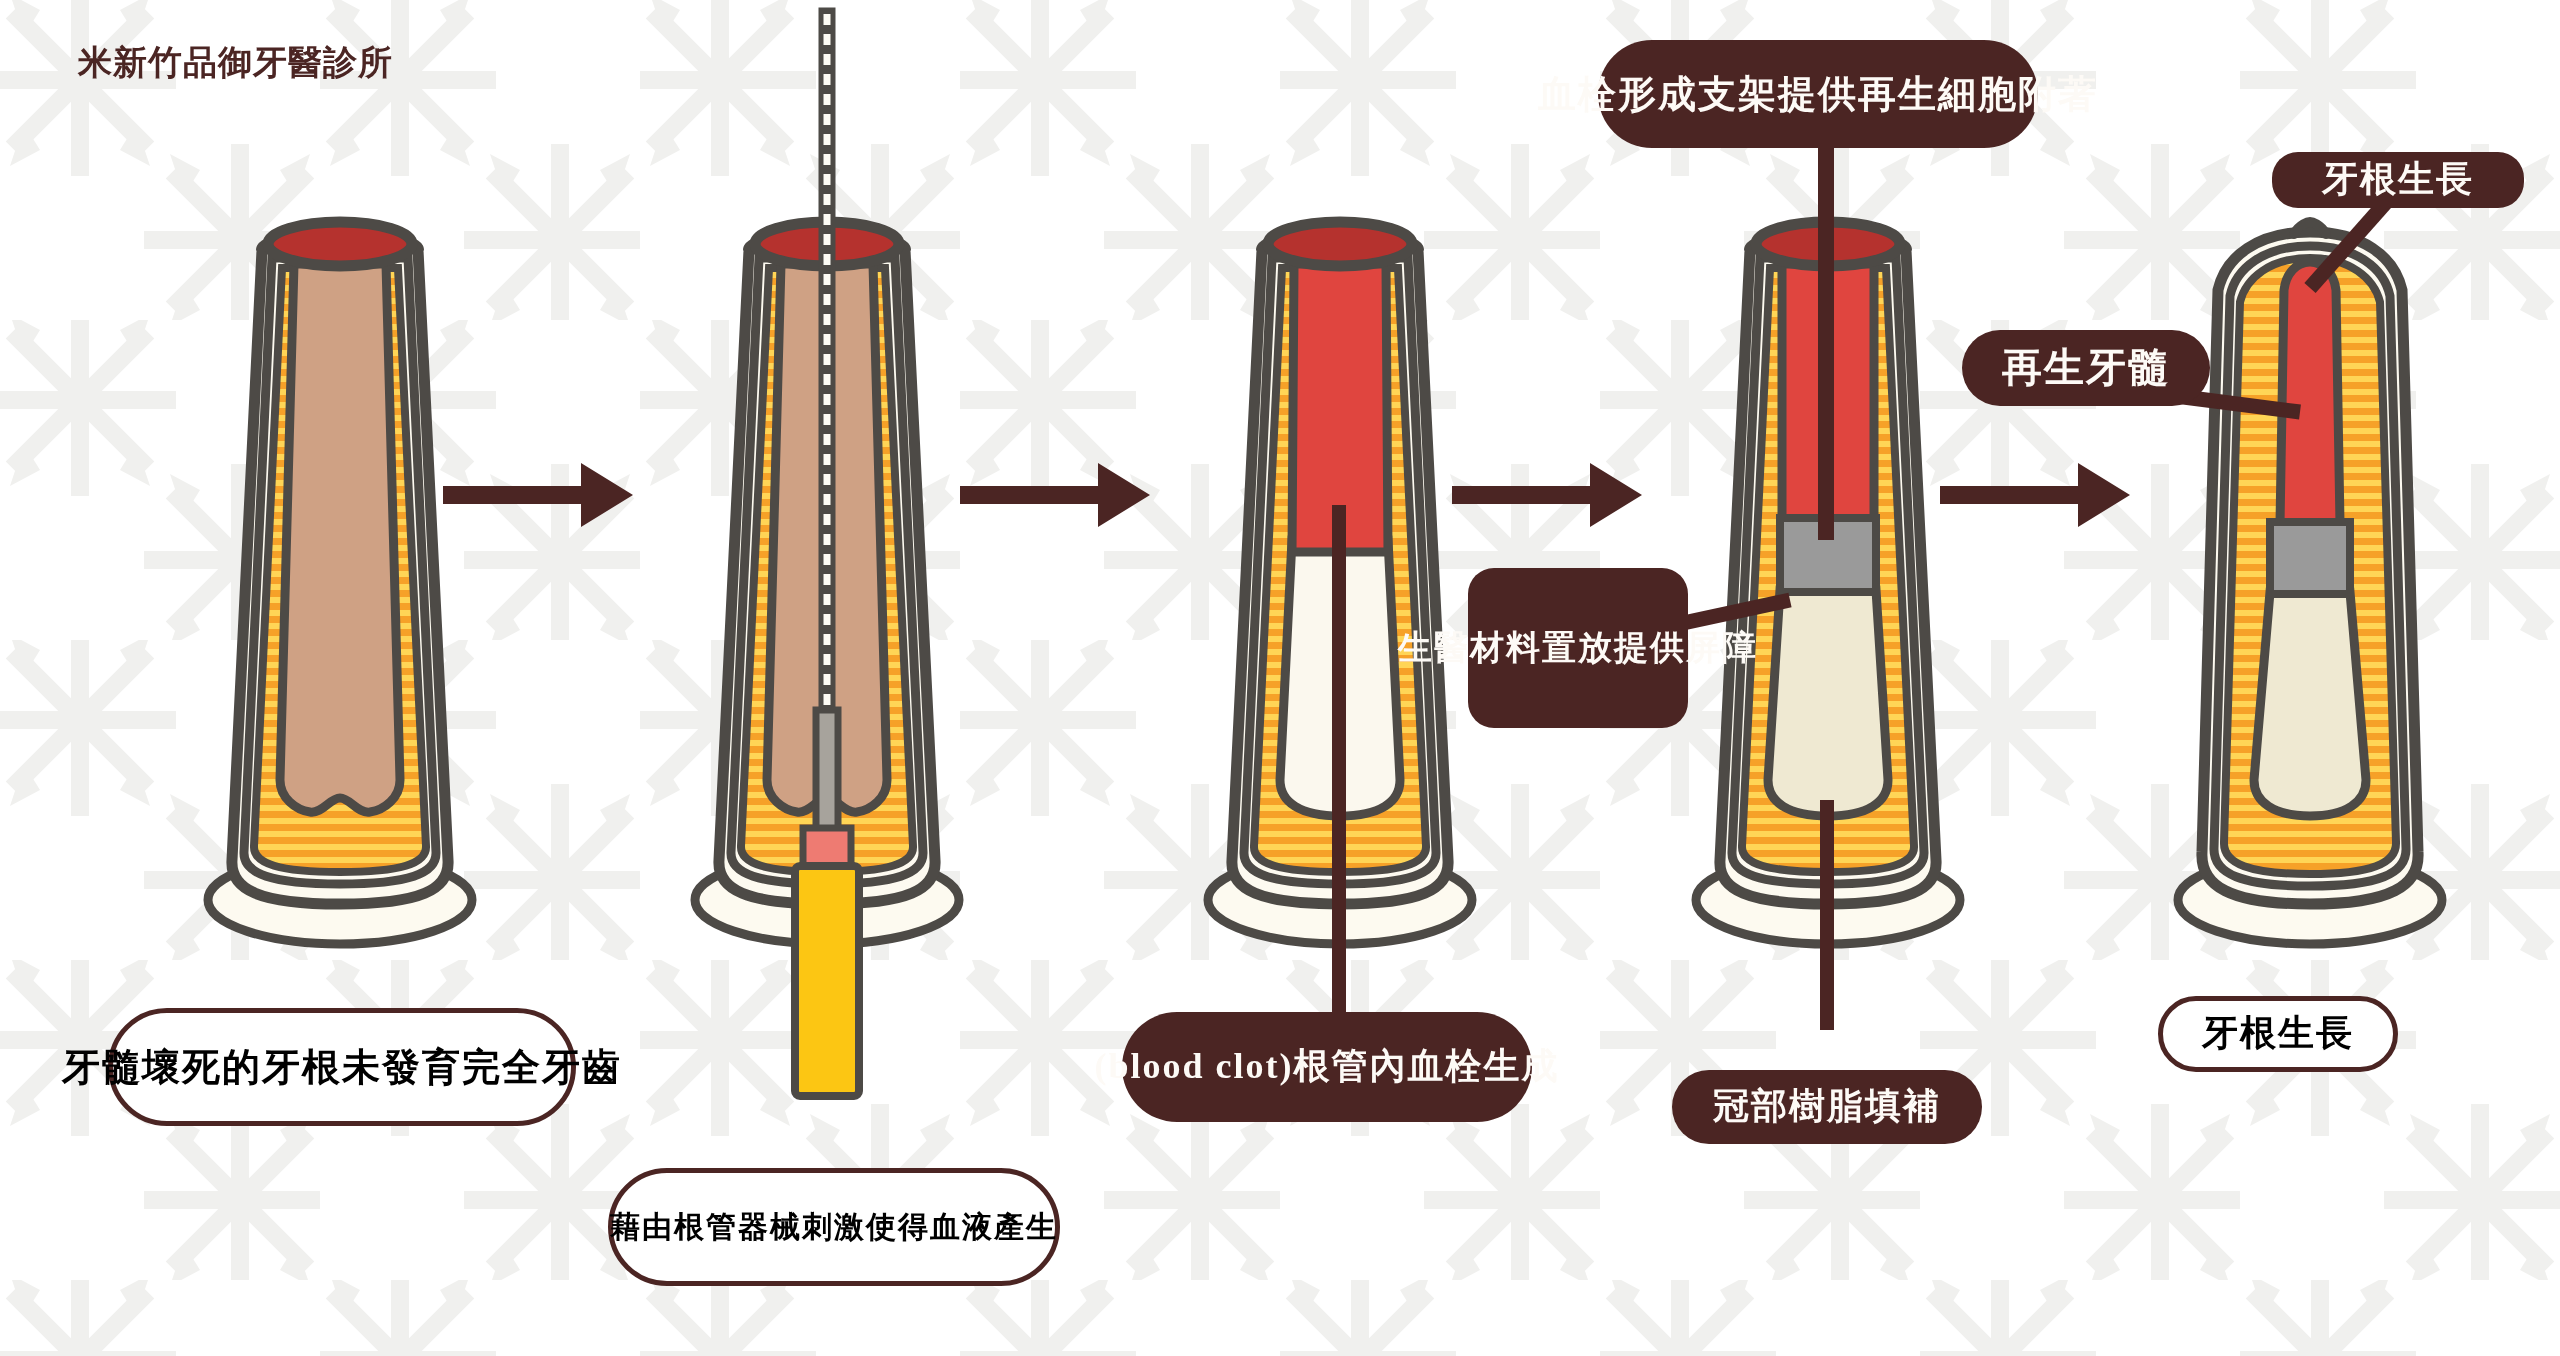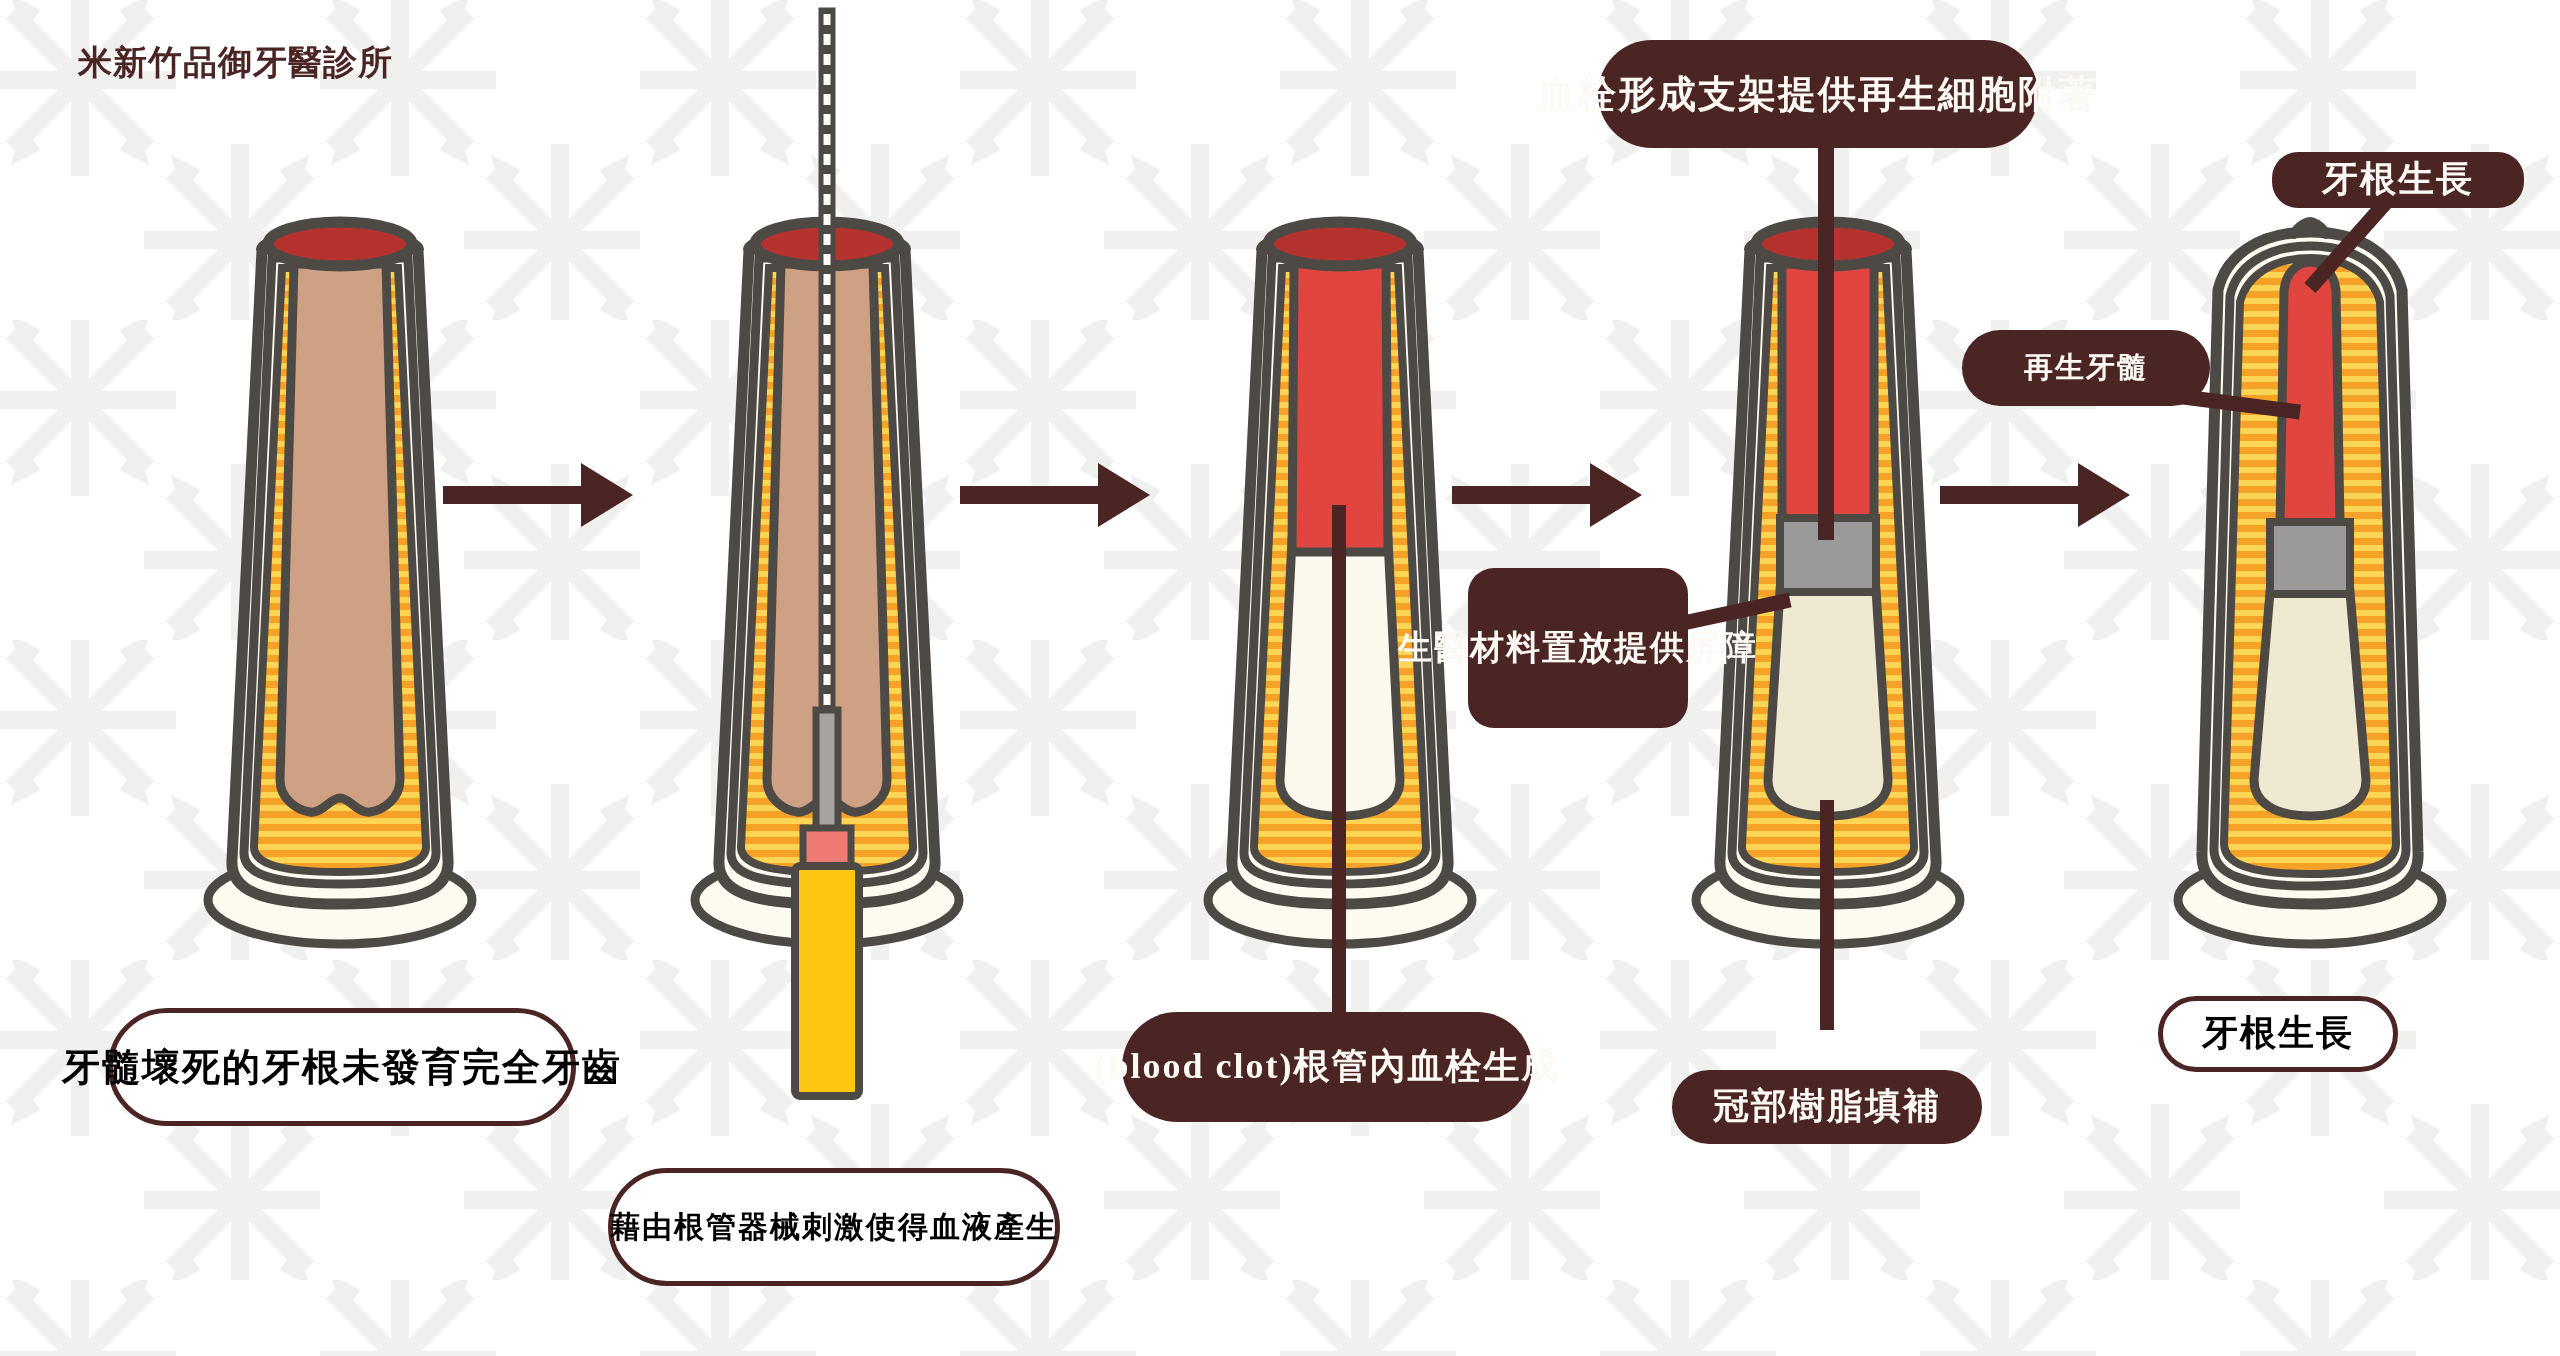--- a/index.html
+++ b/index.html
@@ -223,21 +223,21 @@
 
   <div class="lbl filled" style="left:1598px;top:40px;width:440px;height:108px;border-radius:54px;font-size:38px;">
     <span class="ln">血栓形成支架</span>
     <span class="ln">提供再生細胞附著</span>
   </div>
 
   <div class="lbl filled" style="left:2272px;top:152px;width:252px;height:56px;border-radius:26px;font-size:36px;">
     <span class="ln">牙根生長</span>
   </div>
 
-  <div class="lbl filled" style="left:1962px;top:330px;width:248px;height:76px;border-radius:38px;font-size:29px;">
+  <div class="lbl filled" style="left:1962px;top:330px;width:248px;height:76px;border-radius:38px;font-size:40px;">
     <span class="ln">再生牙髓</span>
   </div>
 
   <div class="lbl filled" style="left:1468px;top:568px;width:220px;height:160px;border-radius:26px;font-size:34px;">
     <span class="ln">生醫材料</span>
     <span class="ln">置放提供</span>
     <span class="ln">屏障</span>
   </div>
 
   <div class="lbl outline" style="left:108px;top:1008px;width:468px;height:118px;border-radius:59px;font-size:38px;">

